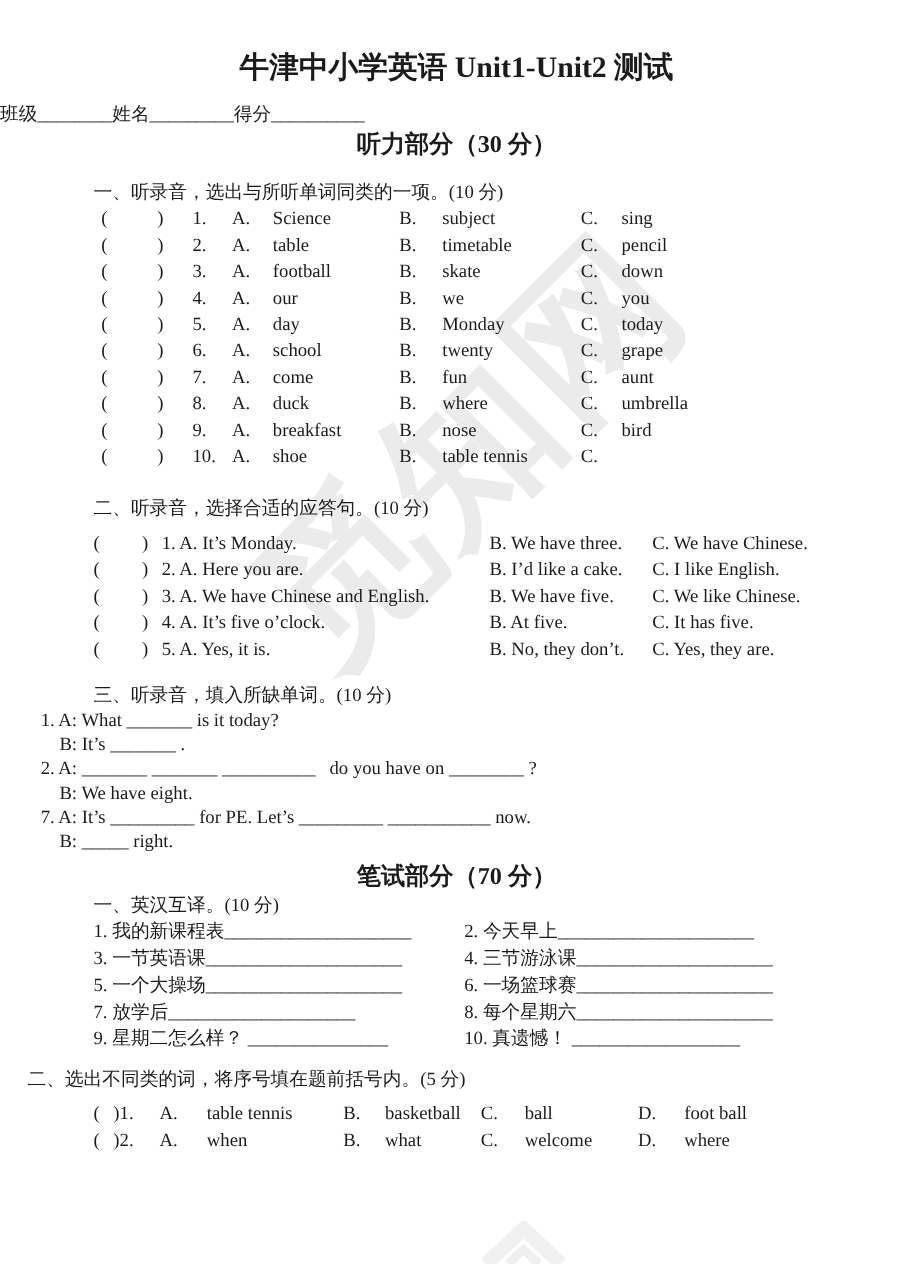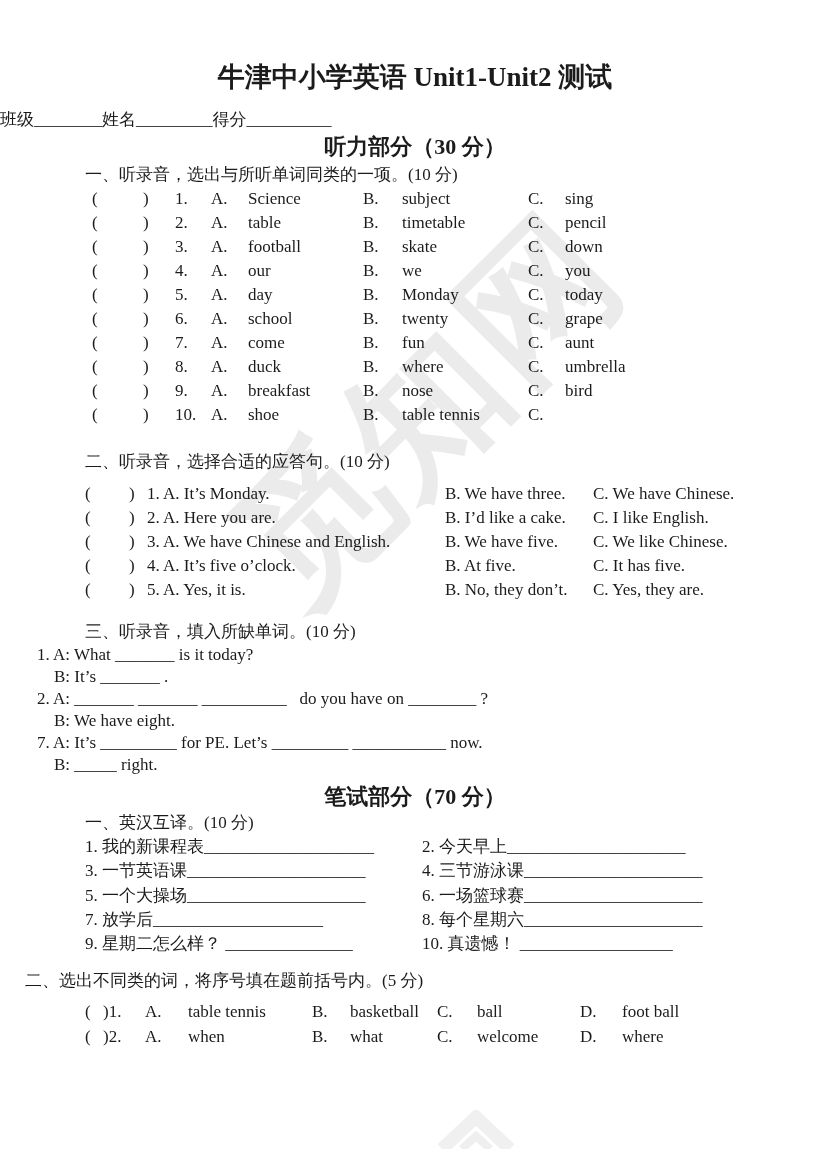--- a/index.html
+++ b/index.html
@@ -17,21 +17,21 @@
     position:absolute;left:150px;top:190px;width:560px;height:440px;
     display:flex;align-items:center;justify-content:center;
     font-size:150px;font-weight:bold;letter-spacing:6px;
     color:#ebebeb;transform:rotate(-45deg);
     z-index:0;pointer-events:none;user-select:none;
   }
   .wm-logo{position:absolute;left:438px;top:1110px;z-index:0;pointer-events:none;}
   
   .content{position:relative;z-index:1;}
   .title{
-    margin:0;padding-top:60px;height:35px;
+    margin:0;padding-top:44px;height:35px;
     text-align:center;font-size:27px;font-weight:bold;line-height:35px;
   }
   .info-line{
     margin-top:12px;height:25px;line-height:25px;
     white-space:nowrap;
   }
   .section-heading{
     text-align:center;font-size:22px;font-weight:bold;line-height:29px;height:29px;
   }
   .part-heading{
@@ -69,21 +69,21 @@
     display:grid;
     grid-template-columns:18px 42px 43px 124px 38px 87px 40px 103px 42px 1fr;
     line-height:24.5px;
   }
   .mt-l2h{margin-top:23px;}
   .mt-l2r{margin-top:8px;}
   .mt-l3h{margin-top:18px;}
   .mt-wr{margin-top:6px;}
   .mt-w2h{margin-top:13px;padding-left:25px;}
   .mt-w2r{margin-top:7px;}
-  .mt-p1h{margin-top:2px;}
+  .mt-p1h{margin-top:18px;}
 </style>
 </head>
 <body>
 
 <div class="page">
 
   <div class="wm-text">觅知网</div>
   <div class="wm-logo">
     <svg width="76" height="39" viewBox="0 0 76 39">
       <path d="M4 39 L38 7 L72 39" stroke="#f0f0f0" stroke-width="13" fill="none"></path>

